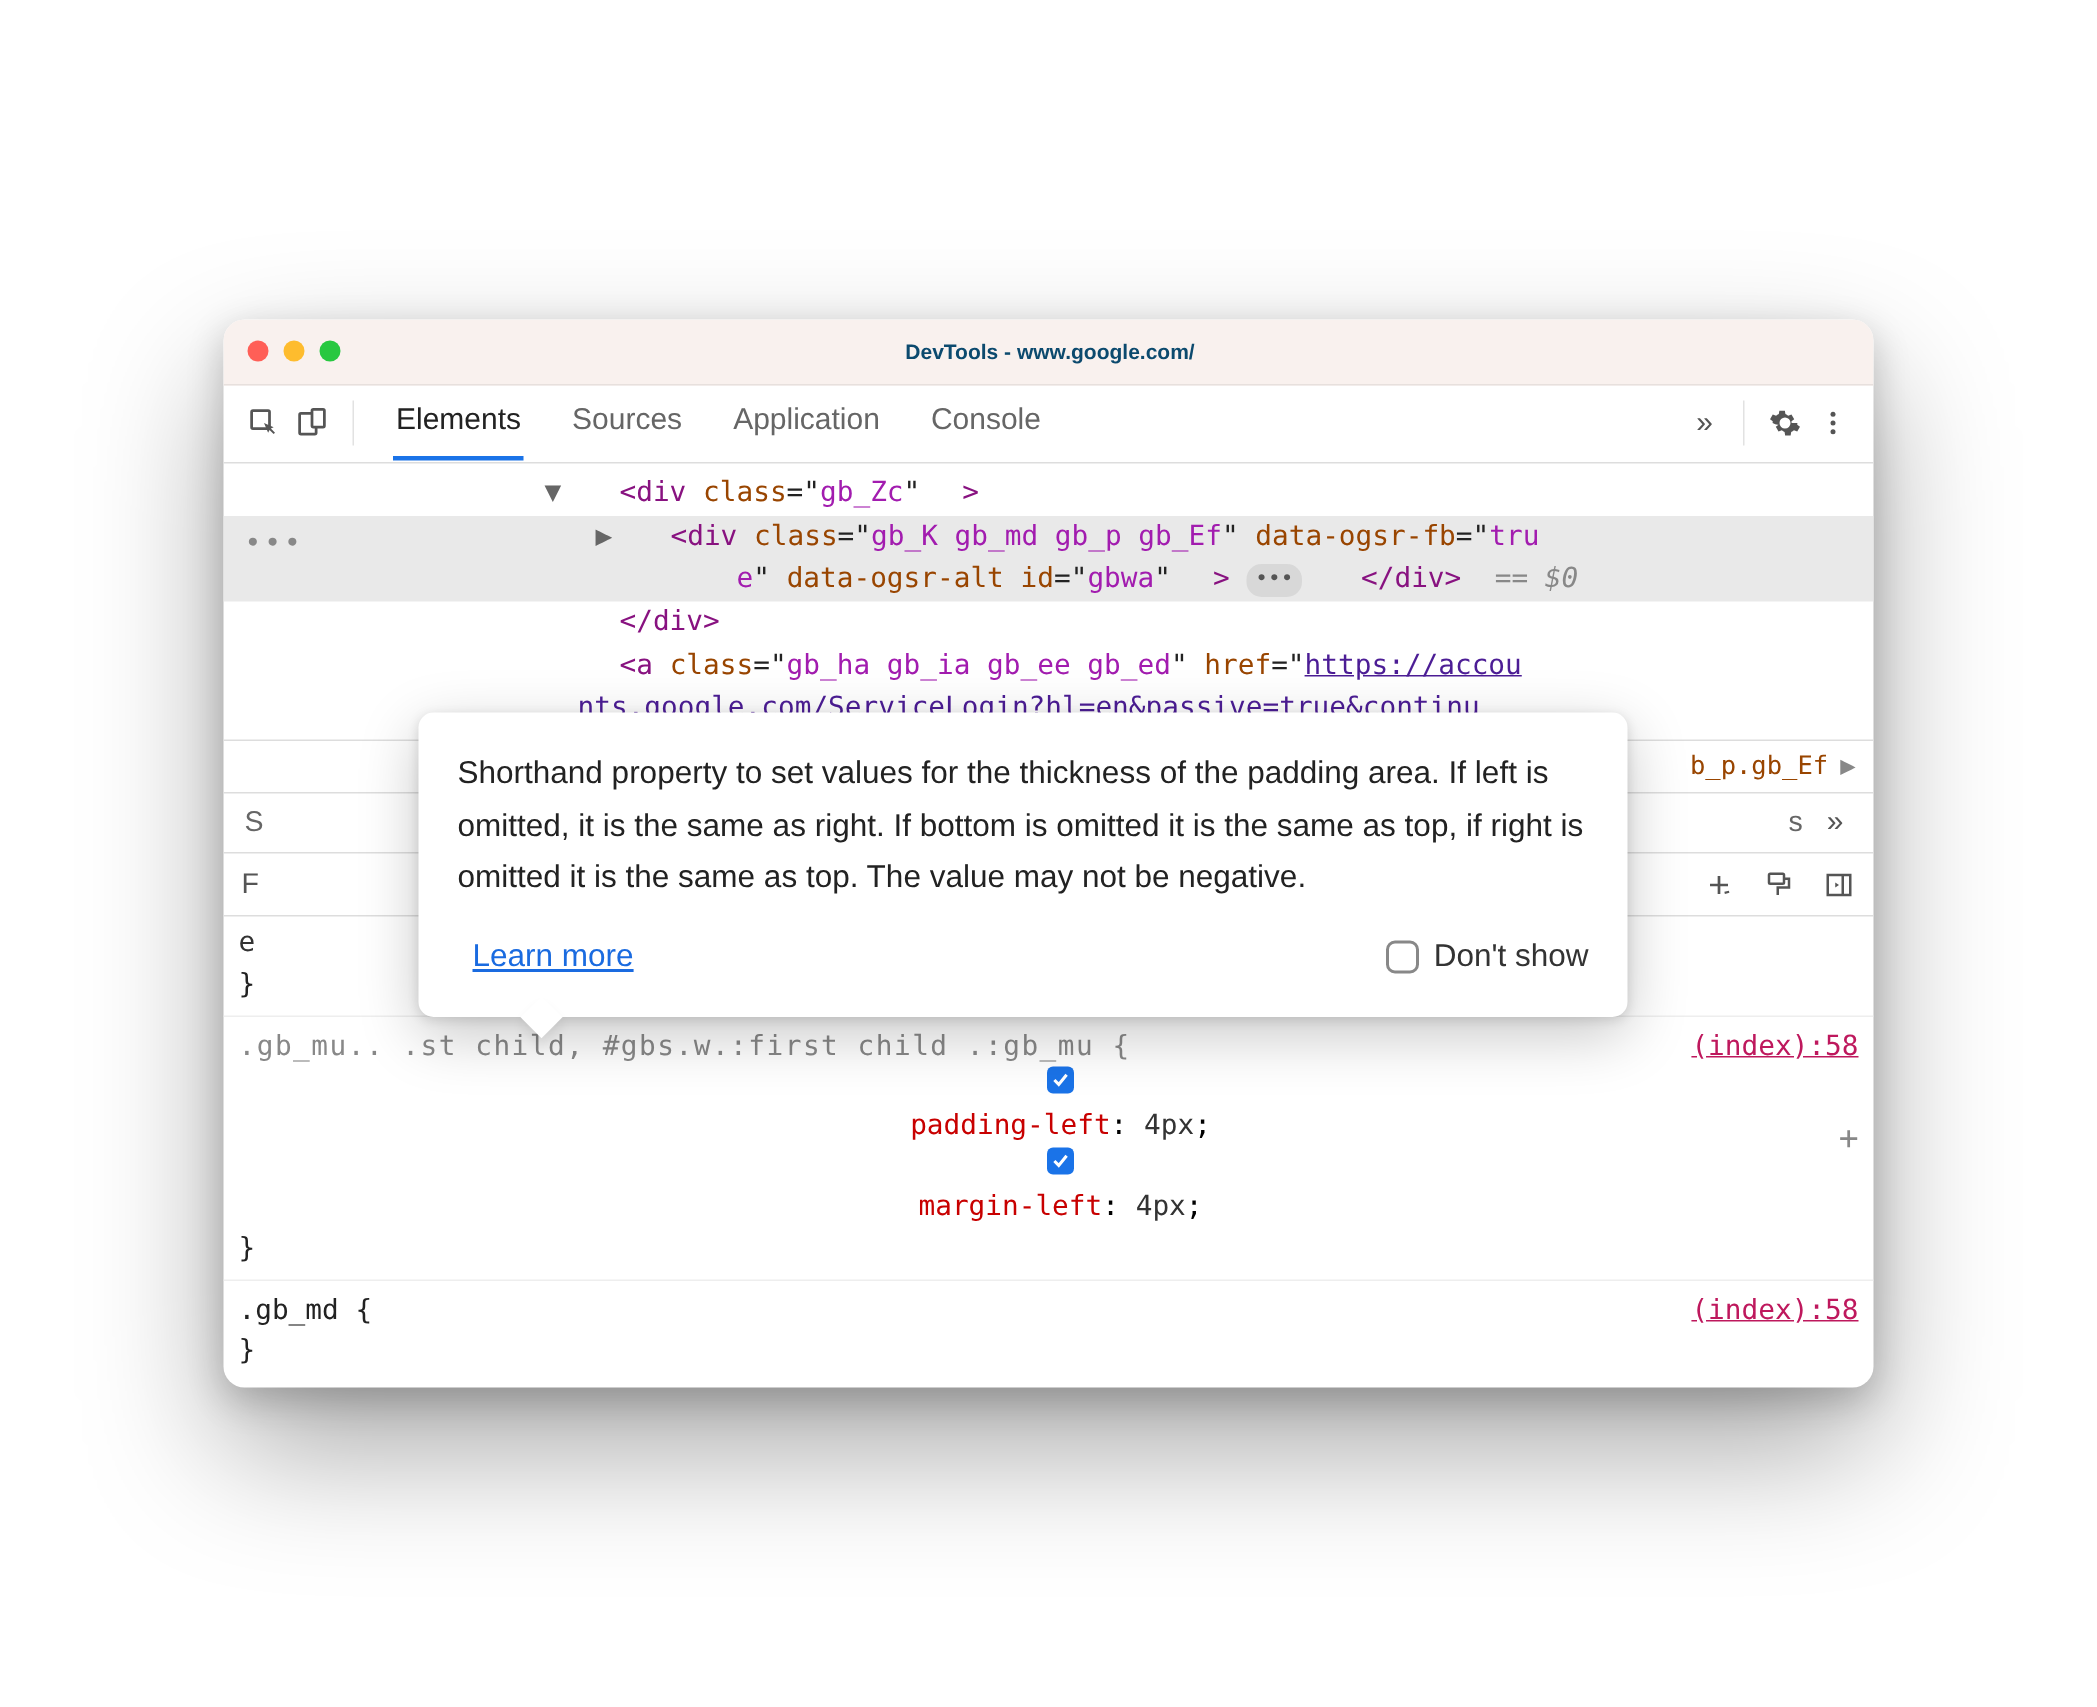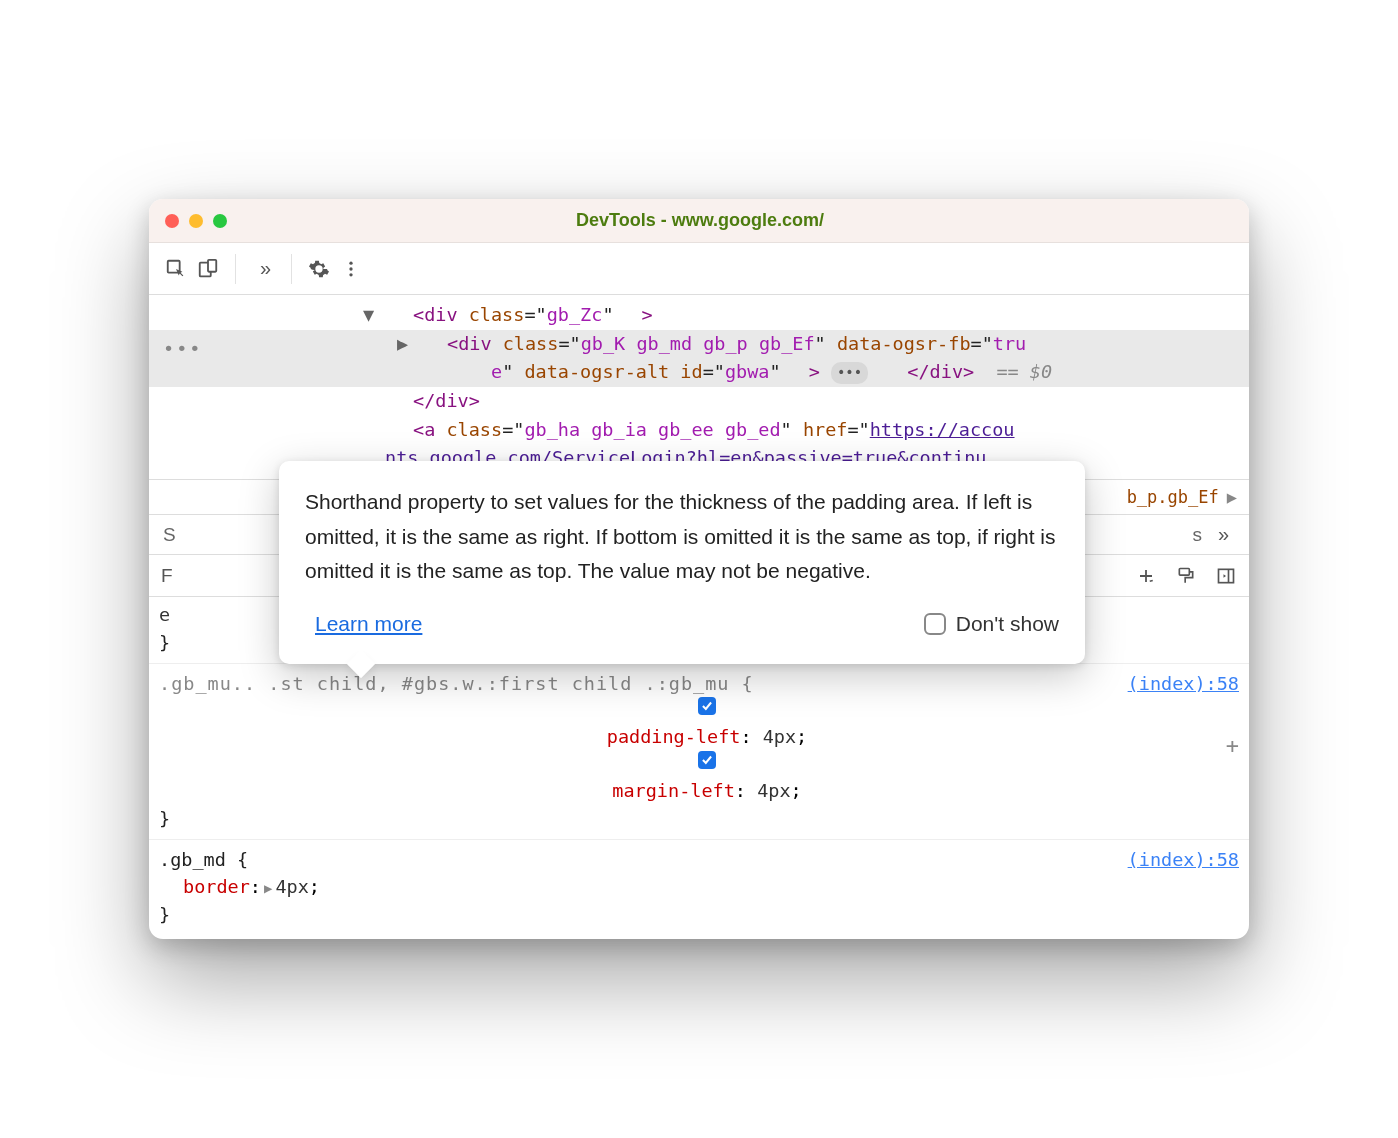--- a/index.html
+++ b/index.html
@@ -27,21 +27,21 @@
     align-items: center;
     padding: 0 16px;
     border-bottom: 1px solid #e7e0dd;
   }
   .traffic-lights { display: flex; gap: 10px; }
   .tl { width: 14px; height: 14px; border-radius: 50%; }
   .tl.red { background: #ff5f57; }
   .tl.yellow { background: #febc2e; }
   .tl.green { background: #28c840; }
   .titlebar-title {
-    flex: 1; text-align: center; font-weight: 600; color: #4d7c0f; font-size: 18px;
+    flex: 1; text-align: center; font-weight: 600; color: #0c4a6e; font-size: 14px;
     margin-left: -60px;
   }
   .toolbar {
     display: flex;
     align-items: center;
     height: 52px;
     border-bottom: 1px solid #ddd;
     padding: 0 14px;
     gap: 6px;
   }
@@ -97,21 +97,21 @@
   .filter-strip .f-left { font-family:-apple-system,sans-serif; }
   .filter-strip .right { margin-left:auto; display:flex; gap:18px; align-items:center; color:#555;}
   .ico-sm { width:22px; height:22px; display:inline-flex; align-items:center; justify-content:center;}
 
   .styles-area {
     font-family: Menlo, Consolas, monospace; font-size:18.5px; line-height:1.5;
     padding: 4px 10px 10px 10px;
     position: relative;
   }
   .rule-head { color:#222; display:flex; }
-  .rule-head .src { margin-left:auto; text-decoration:underline; color:#3b82f6; }
+  .rule-head .src { margin-left:auto; text-decoration:underline; color:#be185d; }
   .e-line { color:#333; }
   .brace { color:#222; }
   .prop { margin-left: 16px; display:flex; align-items:center; gap:8px;flex-direction:column; }
   .chk { width:18px; height:18px; border-radius:4px; background:#1a73e8; display:flex; align-items:center; justify-content:center; }
   .chk svg { stroke:#fff; }
   .pname { color:#c80000; }
   .pval { color:#333; }
   .plus-float { position:absolute; right:10px; color:#888; font-size:22px; }
   .sel-obscured { color:#888; letter-spacing:1px; }
   .expand-tri { color:#888; font-size:14px; margin: 0 3px;}
@@ -163,20 +163,26 @@
           <path d="M12 12 l7 3 -2 1 3 3 -1 1 -3-3 -1 2 z" fill="#555" stroke="none"></path>
         </svg>
     </div>
     <div class="ico">
       <svg width="22" height="22" viewBox="0 0 24 24" fill="none" stroke="#555" stroke-width="2">
           <rect x="3" y="5" width="12" height="15" rx="1"></rect>
           <rect x="12" y="2" width="9" height="13" rx="1" fill="#fff"></rect>
         </svg>
     </div>
     <div class="sep"></div>
+    <div class="tabs">
+      <div class="tab active">Elements</div>
+      <div class="tab">Sources</div>
+      <div class="tab">Application</div>
+      <div class="tab">Console</div>
+    </div>
     <div class="chevron2">»</div>
     <div class="sep"></div>
     <div class="ico">
       <svg width="22" height="22" viewBox="0 0 24 24" fill="#555">
           <path d="M12 8a4 4 0 100 8 4 4 0 000-8zm9 4a7 7 0 01-.1 1.2l2 1.6-2 3.4-2.4-.9a7 7 0 01-2 1.2l-.4 2.5h-4l-.4-2.5a7 7 0 01-2-1.2l-2.4.9-2-3.4 2-1.6A7 7 0 013 12a7 7 0 01.1-1.2l-2-1.6 2-3.4 2.4.9a7 7 0 012-1.2L7.9 3h4l.4 2.5a7 7 0 012 1.2l2.4-.9 2 3.4-2 1.6c.1.4.1.8.1 1.2z"></path>
         </svg>
     </div>
     <div class="ico">
       <svg width="20" height="20" viewBox="0 0 24 24" fill="#555">
           <circle cx="12" cy="5" r="2"></circle>
@@ -260,23 +266,20 @@
       <span><span class="pname">margin-left</span>: <span class="pval">4px</span>;</span>
     </div>
     <div class="brace">}</div>
     <span class="plus-float" style="top:132px">+</span>
     <hr class="rule-sep">
 
     <div class="rule-head">
       <span>.gb_md {</span>
       <span class="src">(index):58</span>
     </div>
-    <div style="margin-left:24px">
-      <span class="pname">border</span>:<span class="expand-tri">▶</span><span class="pval">4px</span>;
-    </div>
     <div class="brace">}</div>
   </div>
 
   <div class="tooltip">
     <div>Shorthand property to set values for the thickness of the padding area. If left is omitted, it is the same as right. If bottom is omitted it is the same as top, if right is omitted it is the same as top. The value may not be negative.</div>
     <div class="tooltip-footer">
       <a>Learn more</a>
       <div class="dont">
         <span class="cb"></span>
         <span>Don't show</span>

